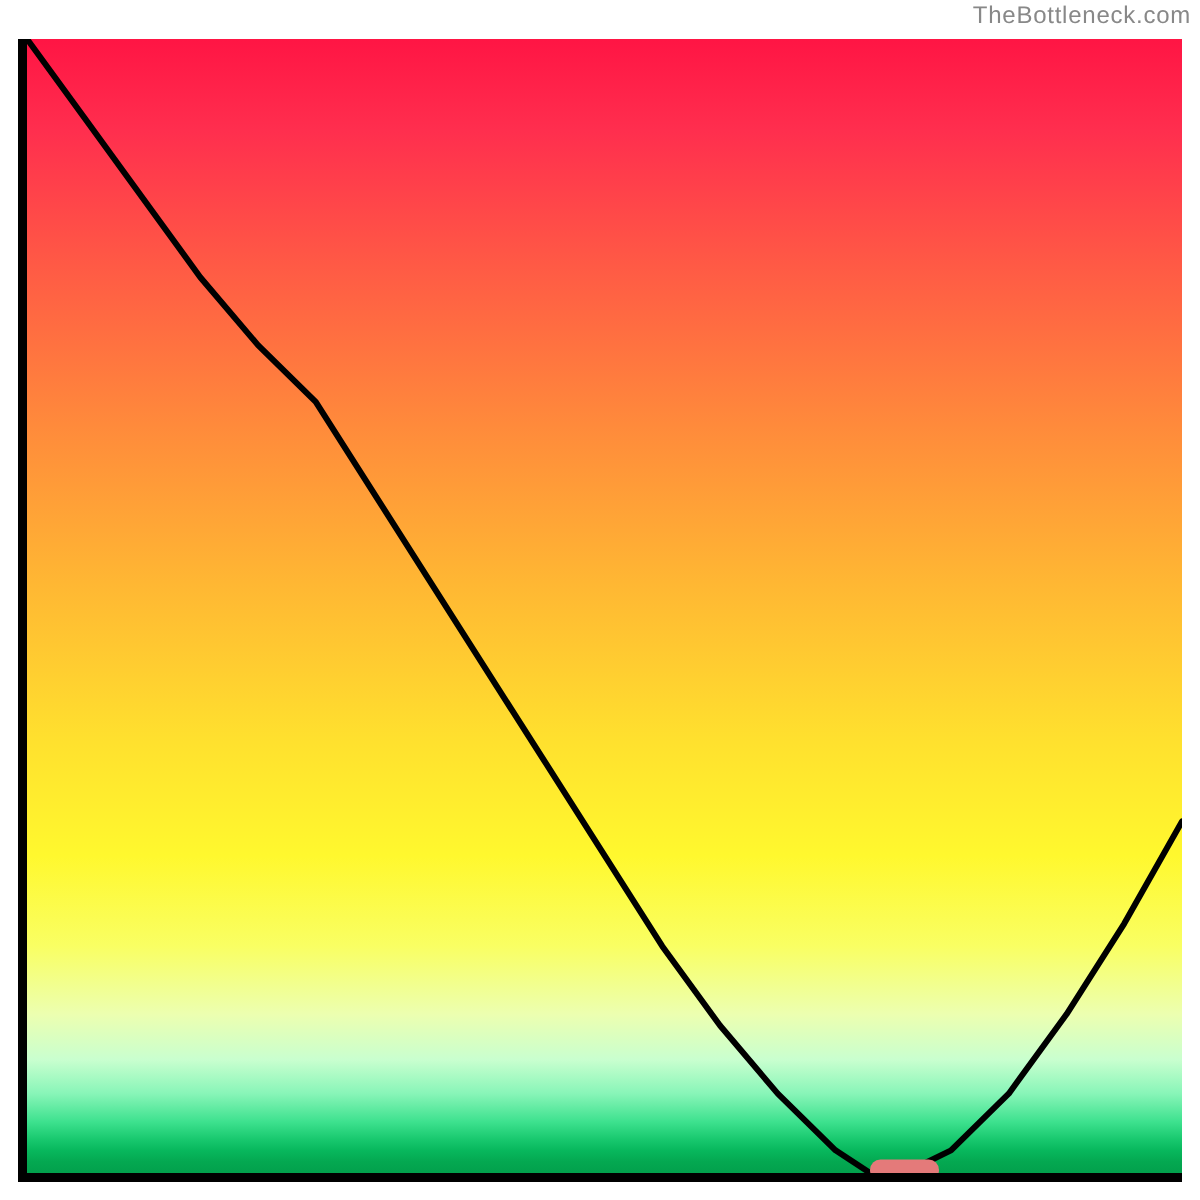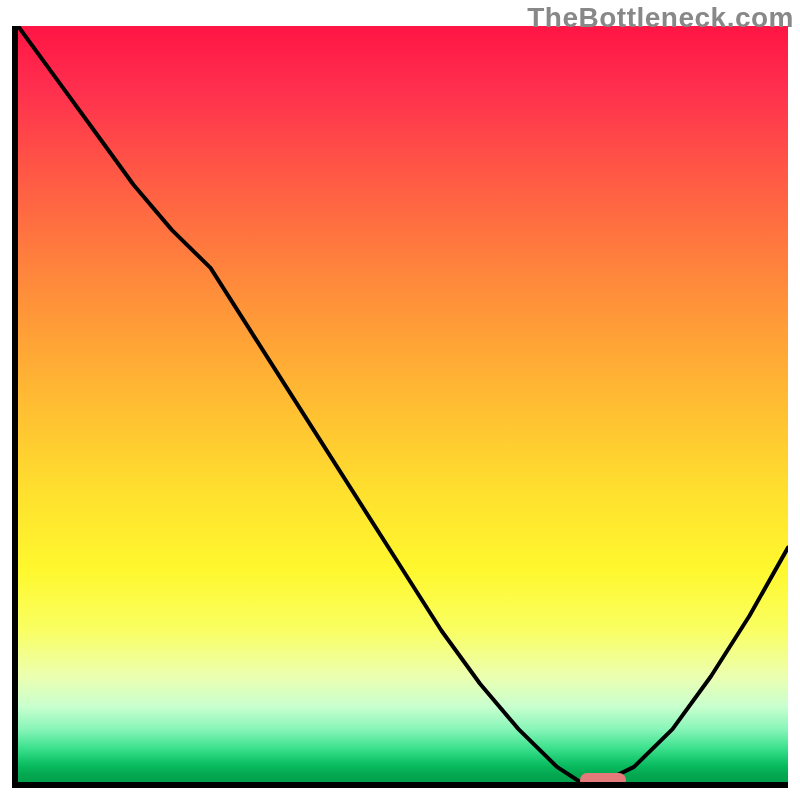--- a/index.html
+++ b/index.html
@@ -14,22 +14,22 @@
     position: relative;
     width: 800px;
     height: 800px;
     background: #ffffff;
   }
   .watermark {
     position: absolute;
     top: 2px;
     right: 6px;
     color: #888888;
-    font-size: 28px;
-    font-weight: 700;
+    font-size: 16px;
+    font-weight: 400;
     letter-spacing: 0.5px;
     z-index: 5;
   }
   .plot-frame {
     position: absolute;
     left: 12px;
     top: 26px;
     width: 776px;
     height: 762px;
     border-left: 6px solid #000;

